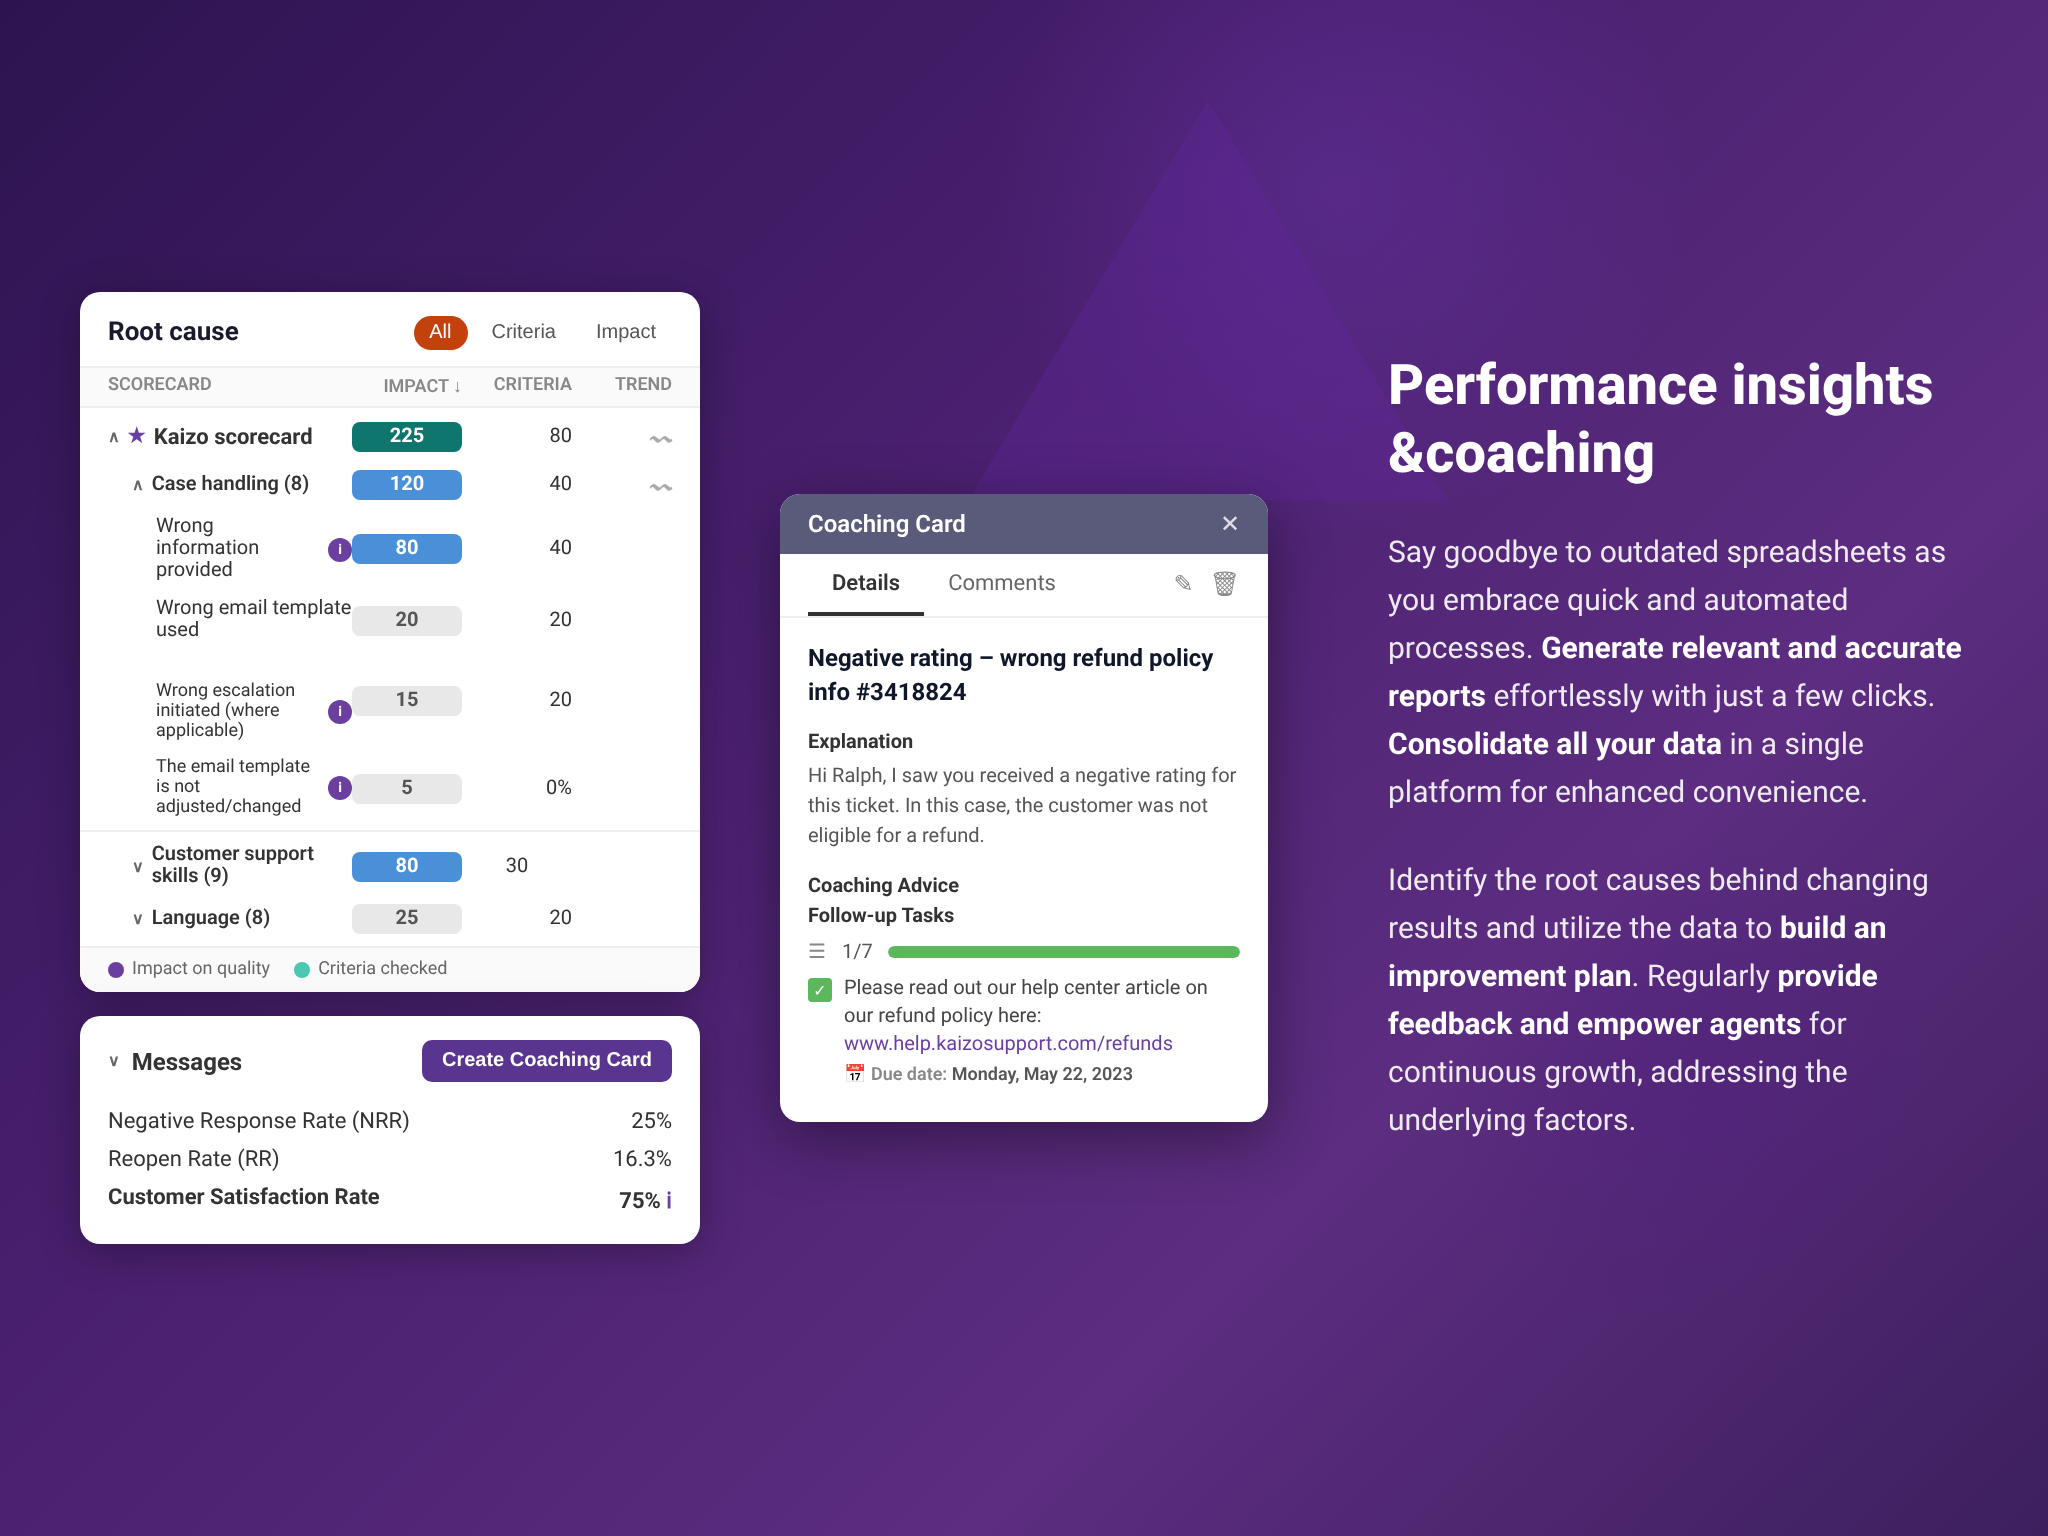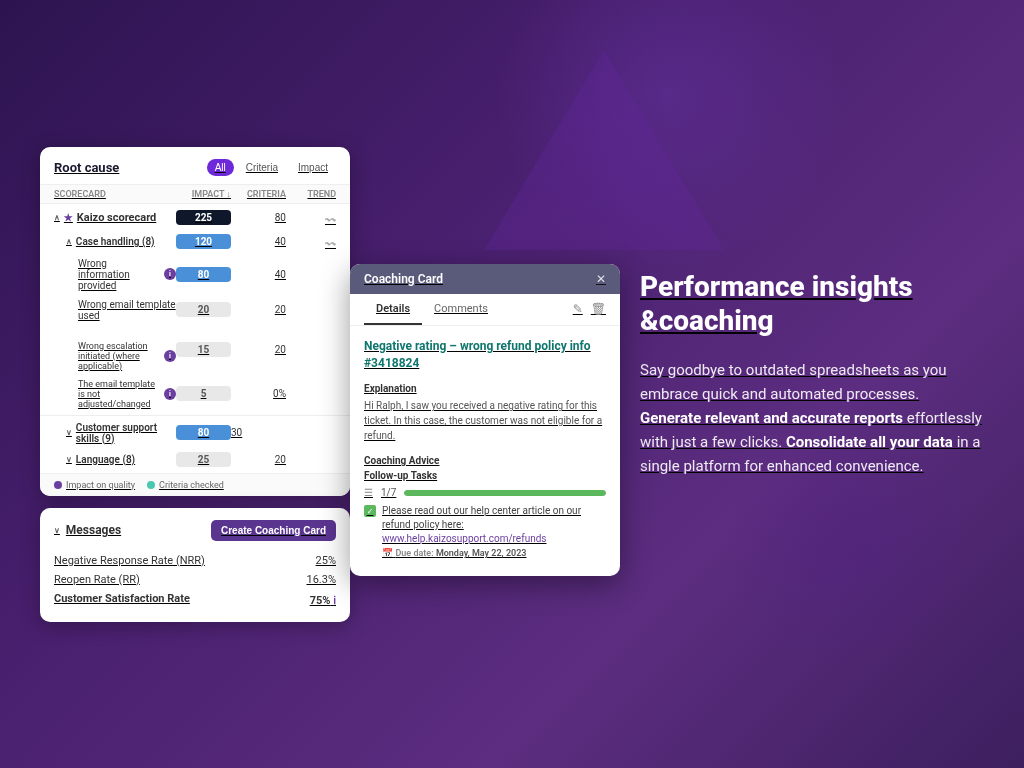--- a/index.html
+++ b/index.html
@@ -46,21 +46,21 @@
     }
 
     .content {
       position: relative;
       z-index: 1;
       display: flex;
       width: 100%;
       height: 100%;
       align-items: center;
       padding: 30px 40px;
-      text-decoration: underline;
+      gap: 40px;
     }
 
     
     .left-panel {
       display: flex;
       flex-direction: column;
       gap: 12px;
       width: 310px;
       flex-shrink: 0;
     }
@@ -91,21 +91,21 @@
     }
     .filter-btn {
       font-size: 10px;
       padding: 3px 8px;
       border-radius: 12px;
       border: none;
       cursor: pointer;
       font-weight: 500;
     }
     .filter-btn.active {
-      background: #6d28d9;
+      background: #c2410c;
       color: #fff;
     }
     .filter-btn.inactive {
       background: transparent;
       color: #555;
     }
     .table-header {
       display: grid;
       grid-template-columns: 1fr 55px 55px 50px;
       padding: 4px 14px;
@@ -143,21 +143,21 @@
       font-size: 8px;
       color: #666;
     }
     .badge {
       font-size: 10px;
       font-weight: 700;
       padding: 2px 6px;
       border-radius: 4px;
       text-align: center;
     }
-    .badge.purple { background: #0f172a; color: #fff; }
+    .badge.purple { background: #0f766e; color: #fff; }
     .badge.blue { background: #4a90d9; color: #fff; }
     .badge.gray { background: #e8e8e8; color: #555; }
     .criteria-val {
       font-size: 10px;
       color: #333;
       text-align: right;
     }
     .trend-icon {
       font-size: 11px;
       color: #aaa;
@@ -244,25 +244,25 @@
     .info-icon {
       color: #6b3fa0;
       font-size: 11px;
     }
 
     
     .coaching-card {
       background: #fff;
       border-radius: 10px;
       box-shadow: 0 8px 30px rgba(0,0,0,0.4);
-      width: 270px;
+      width: 244px;
       flex-shrink: 0;
       overflow: hidden;
       position: relative;
-      top: 36px;
+      top: 20px;
     }
     .coaching-card-header {
       background: #5a5a7a;
       color: #fff;
       padding: 8px 14px;
       display: flex;
       align-items: center;
       justify-content: space-between;
     }
     .coaching-card-title {
@@ -307,21 +307,21 @@
       font-size: 12px;
       color: #888;
       cursor: pointer;
     }
     .coaching-body {
       padding: 12px 14px;
     }
     .coaching-ticket-title {
       font-size: 12px;
       font-weight: 700;
-      color: #0f766e;
+      color: #0f172a;
       margin-bottom: 12px;
       line-height: 1.4;
     }
     .coaching-section-label {
       font-size: 10px;
       font-weight: 700;
       color: #333;
       margin-bottom: 4px;
       text-transform: none;
     }
@@ -508,21 +508,21 @@
         </div>
 
         <div class="divider"></div>
 
         <div class="row">
           <span class="row-label indent1">
             <span class="chevron">∨</span>
             <span>Customer support skills (9)</span>
           </span>
           <span class="badge blue">80</span>
-          <span class="criteria-val" style="text-align:left">30</span>
+          <span class="criteria-val" style="text-align:center">30</span>
           <span class="trend-icon" style="text-align:right"></span>
         </div>
 
         <div class="row">
           <span class="row-label indent1">
             <span class="chevron">∨</span>
             <span>Language (8)</span>
           </span>
           <span class="badge gray">25</span>
           <span class="criteria-val" style="text-align:right">20</span>
@@ -612,14 +612,17 @@
         </div>
       </div>
     </div>
   </div>
 
   <div class="right-text">
     <h1 class="right-heading">Performance insights<br>&amp;coaching</h1>
     <p class="right-para">
       Say goodbye to outdated spreadsheets as you embrace quick and automated processes. <strong>Generate relevant and accurate reports</strong> effortlessly with just a few clicks. <strong>Consolidate all your data</strong> in a single platform for enhanced convenience.
     </p>
+    <p class="right-para">
+      Identify the root causes behind changing results and utilize the data to <strong>build an improvement plan</strong>. Regularly <strong>provide feedback and empower agents</strong> for continuous growth, addressing the underlying factors.
+    </p>
   </div>
 </div>
 
 </body></html>

